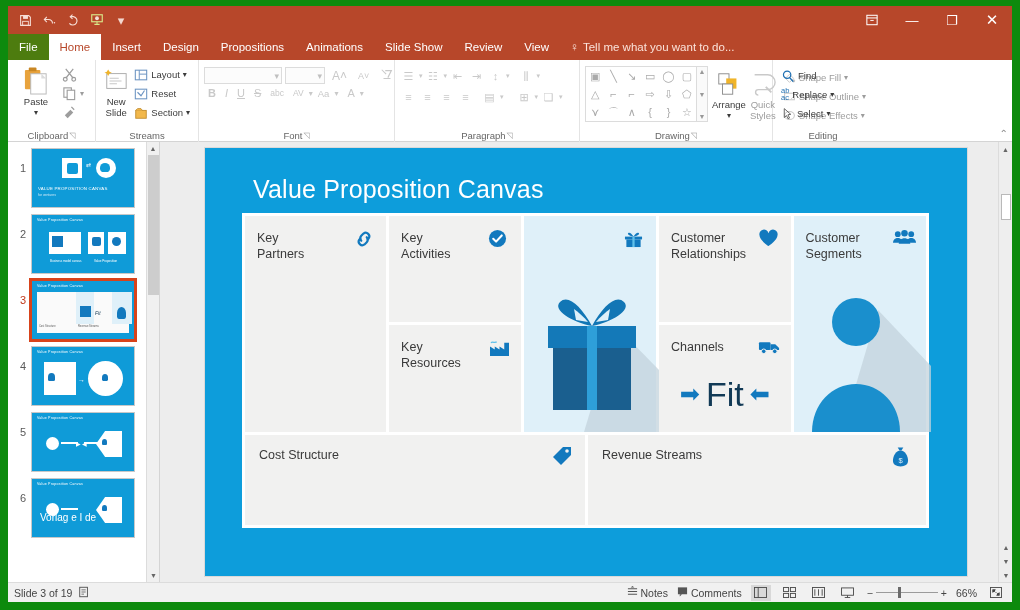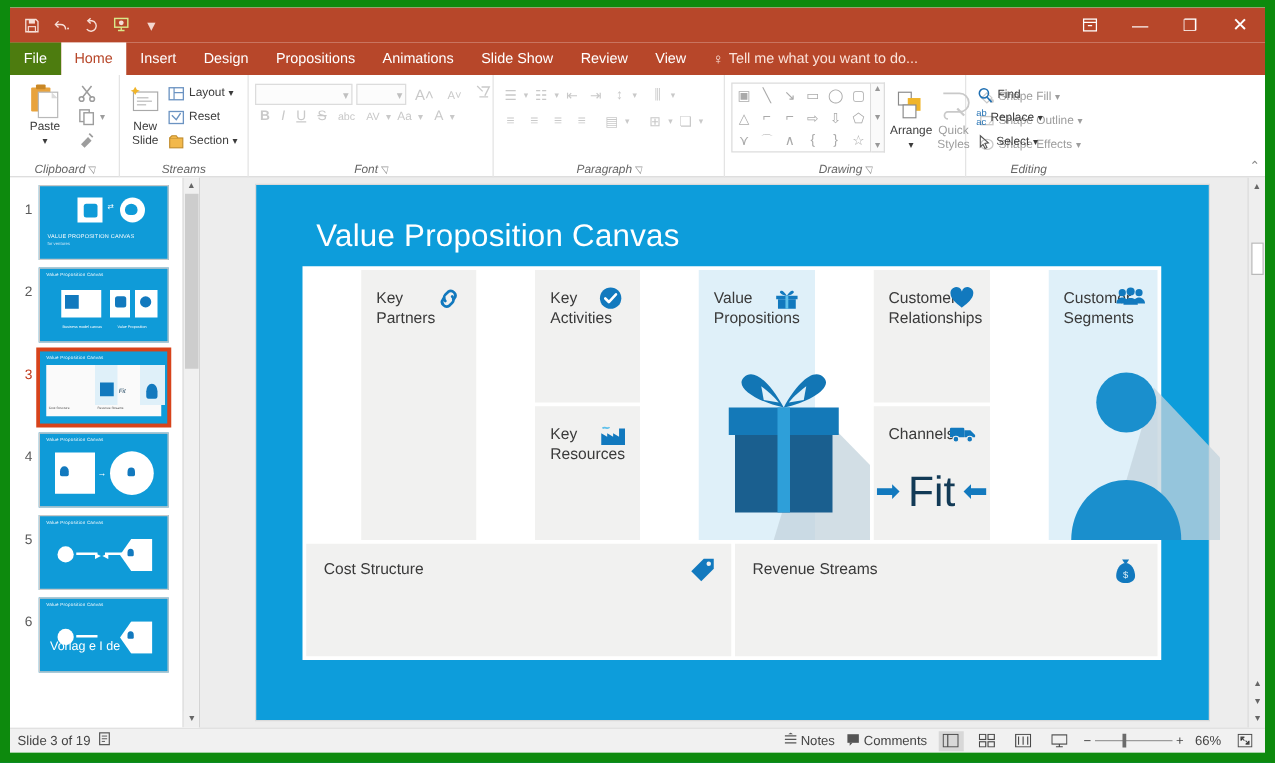--- a/index.html
+++ b/index.html
@@ -67,21 +67,21 @@
     height: 82px; background: #ffffff; border-bottom: 1px solid #d4d4d4;
     display: flex; position: relative;
   }
   .rgroup {
     position: relative; height: 82px; display: flex; flex-direction: column;
     border-right: 1px solid #e4e4e4; padding: 3px 5px 0 5px;
   }
   .rgroup-body { flex: 1; display: flex; align-items: flex-start; }
   .rgroup-label {
     height: 14px; font-size: 9.5px; color: #666; text-align: right;
-    display: flex; align-items: center; justify-content: center; gap: 1px; font-style: italic;
+    display: flex; align-items: center; justify-content: center; gap: 1px;
   }
   .dlg-launcher { font-size: 8px; color: #999; }
 
   .bigbtn {
     display: flex; flex-direction: column; align-items: center;
     justify-content: flex-start; width: 46px; font-size: 9.5px;
     color: #3b3b3b; padding-top: 2px; line-height: 1.15; text-align:center;
   }
   .bigbtn .glyph { height: 32px; display: flex; align-items: center; }
   .smallbtn {
@@ -166,21 +166,21 @@
   .slide-title {
     position: absolute; left: 48px; top: 27px; font-size: 25px; color: #fff;
     letter-spacing: .2px;
   }
   .canvas {
     position: absolute; left: 37px; top: 65px; width: 687px; height: 315px;
     background: #ffffff; display: flex; flex-direction: column; padding: 3px;
     gap: 3px;
   }
   .canvas-top { display: flex; gap: 3px; height: 216px; }
-  .cell { background: #f1f1f0; position: relative; padding: 14px 12px; margin-left: 44px; }
+  .cell { background: #f1f1f0; position: relative; padding: 14px 12px; }
   .cell.vp { background: #dff0f9; }
   .cell.cs { background: #dff0f9; }
   .cell-title { font-size: 12.5px; color: #3a3a3a; line-height: 1.28;
                 max-width: 76%; }
   .cell-icon { position: absolute; right: 11px; top: 13px; color: #1279be;
                width: 22px; height: 20px; }
   .colstack { display: flex; flex-direction: column; gap: 3px; }
   .canvas-bottom { display: flex; gap: 3px; height: 90px; }
   .bcell { background: #f1f1f0; position: relative; padding: 13px 14px; }
   .bcell-title { font-size: 12.5px; color: #3a3a3a; }
@@ -693,22 +693,20 @@
                   <svg width="23" height="19" viewBox="0 0 24 20">
                       <path d="M2 19V9l5 3V9l5 3V9l5 3V5h5v14z" fill="#1279be"></path>
                       <path d="M3 5c2-2 4 1 6-1" fill="none" stroke="#5fc0ea" stroke-width="1.4"></path>
                       <circle cx="6" cy="15" r="2.6" fill="#1279be"></circle>
                     </svg>
                 </div>
               </div>
             </div>
 
             <div class="cell vp" style="width:137px">
-              <div class="cell-title"><span style="white-space:pre-line">Value
-Propositions</span></div>
               <div class="cell-icon">
                 <svg width="21" height="19" viewBox="0 0 22 20">
                     <path d="M2 8h18v3H2z" fill="#1279be"></path>
                     <path d="M3.5 11h15v8h-15z" fill="#1279be"></path>
                     <path d="M9.8 8h2.4v11H9.8z" fill="#5fc0ea"></path>
                     <path d="M11 8C9 5 7 3 5.5 4.2 4 5.4 7 7.4 11 8zM11 8c2-3 4-5 5.5-3.8C18 5.4 15 7.4 11 8z" fill="#1279be"></path>
                   </svg>
               </div>
 
               <div style="position:absolute;left:0;right:0;bottom:0;height:150px">

